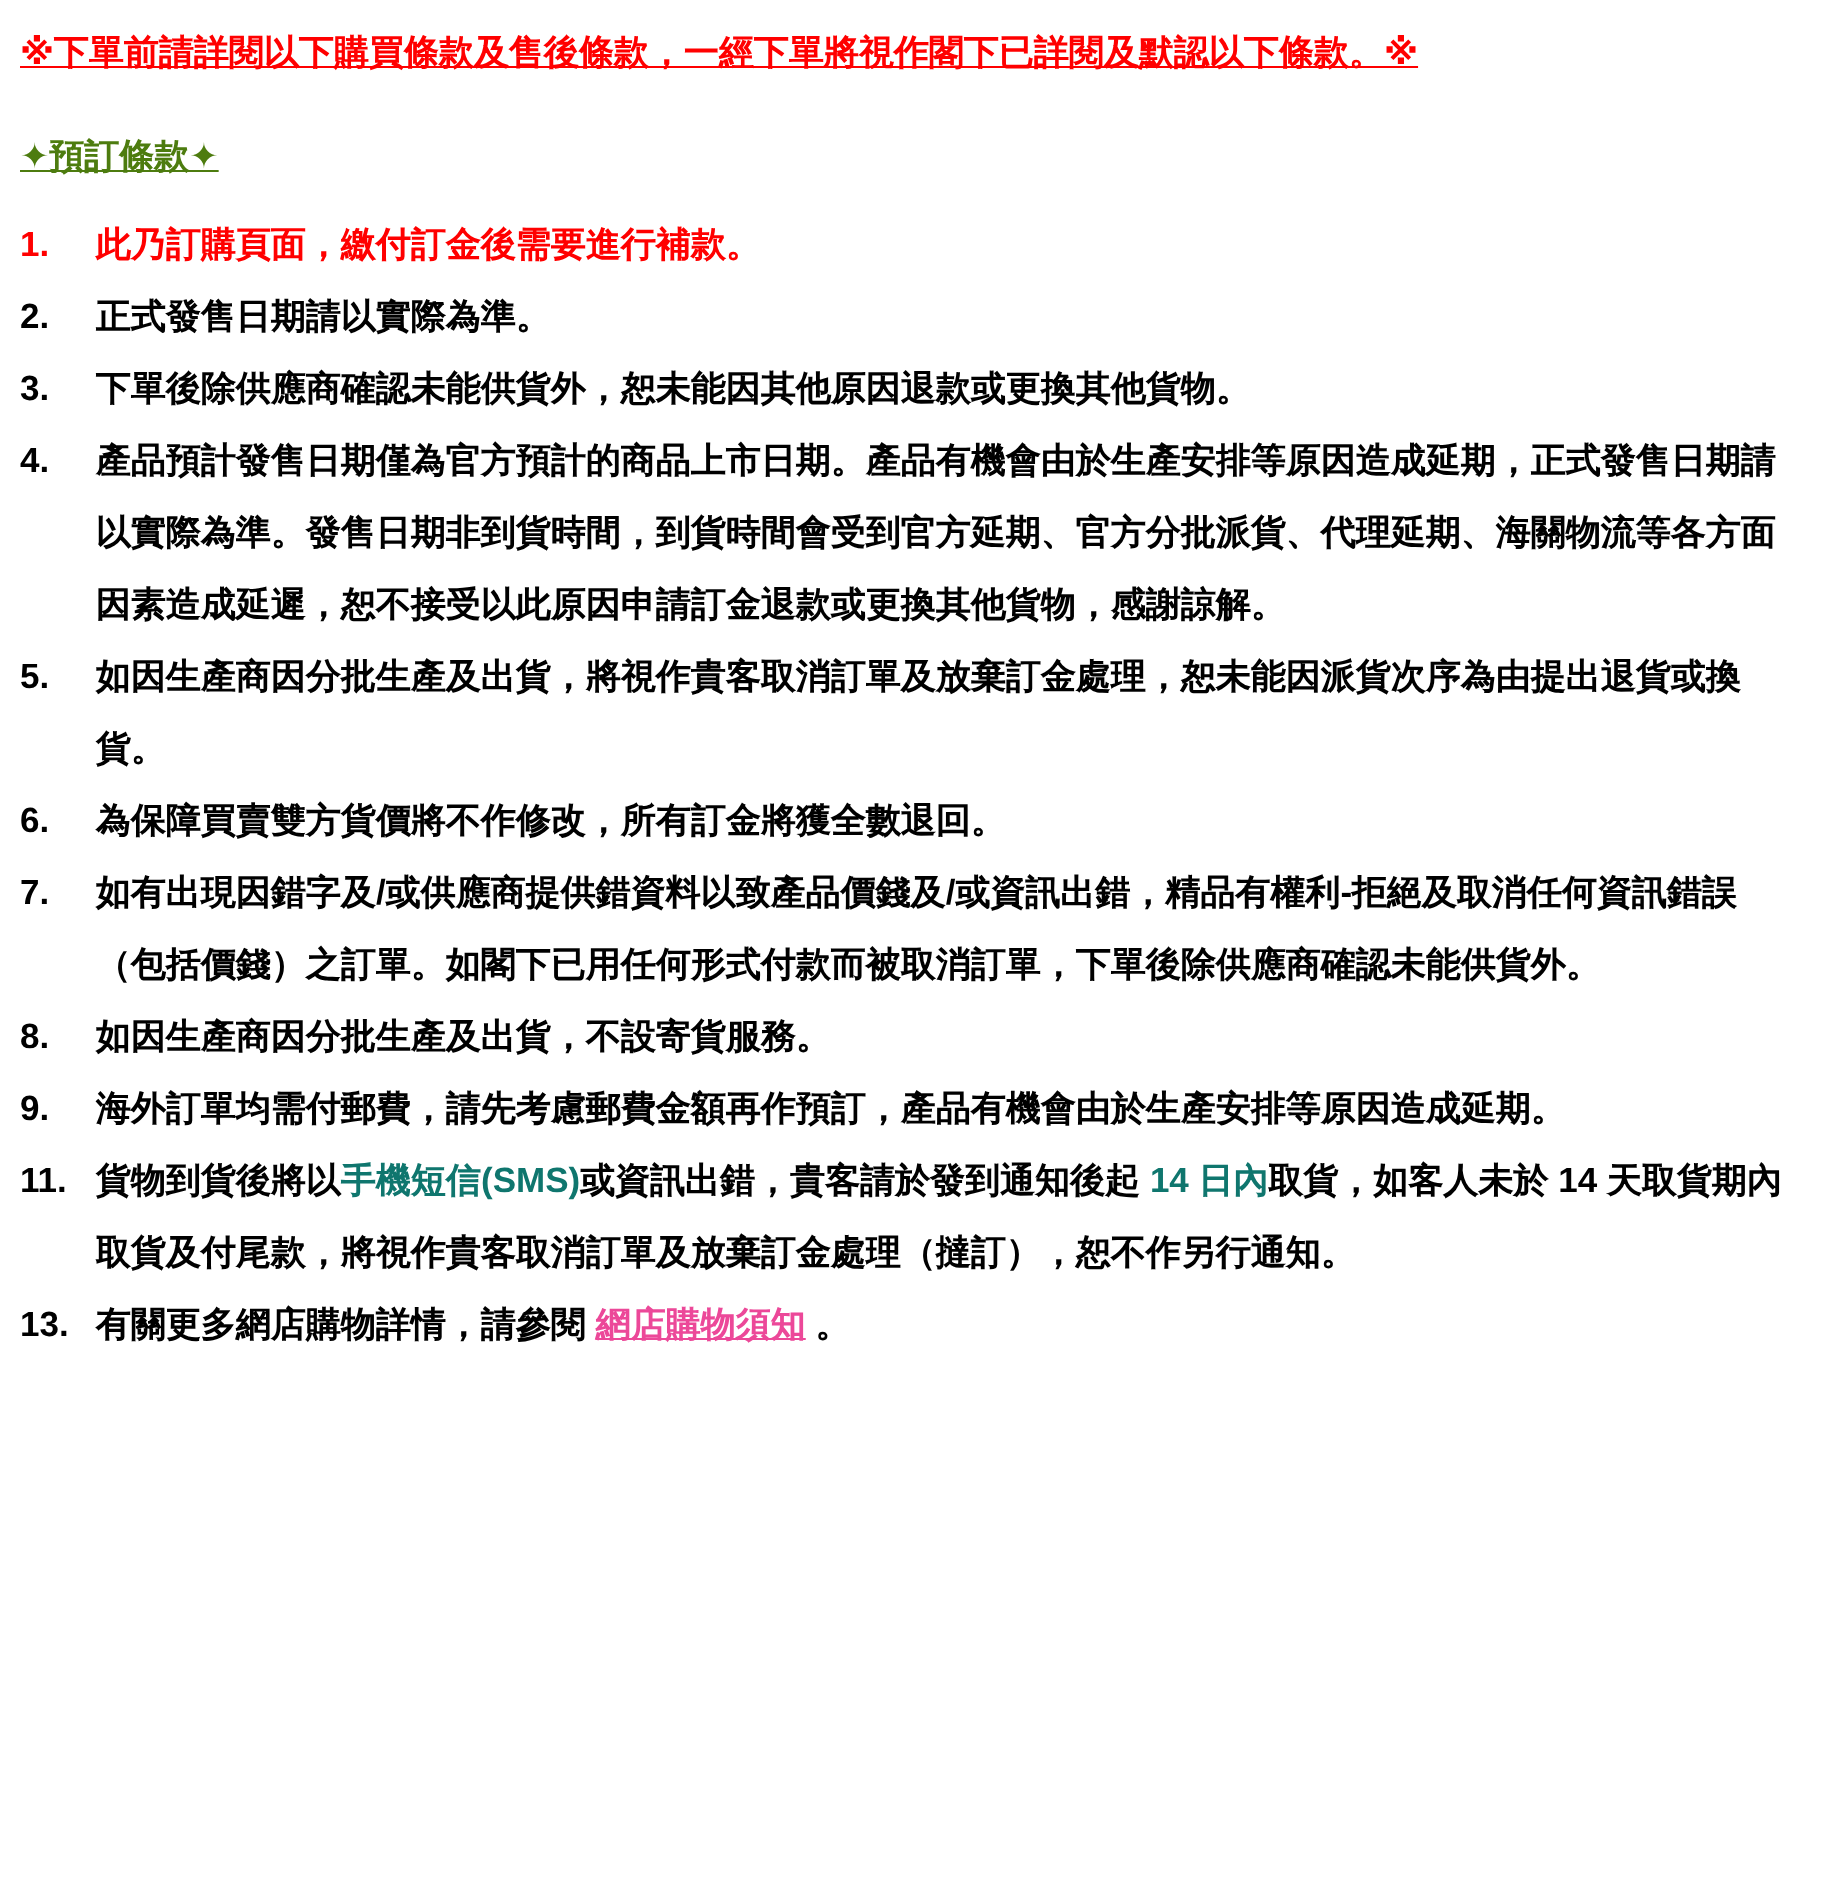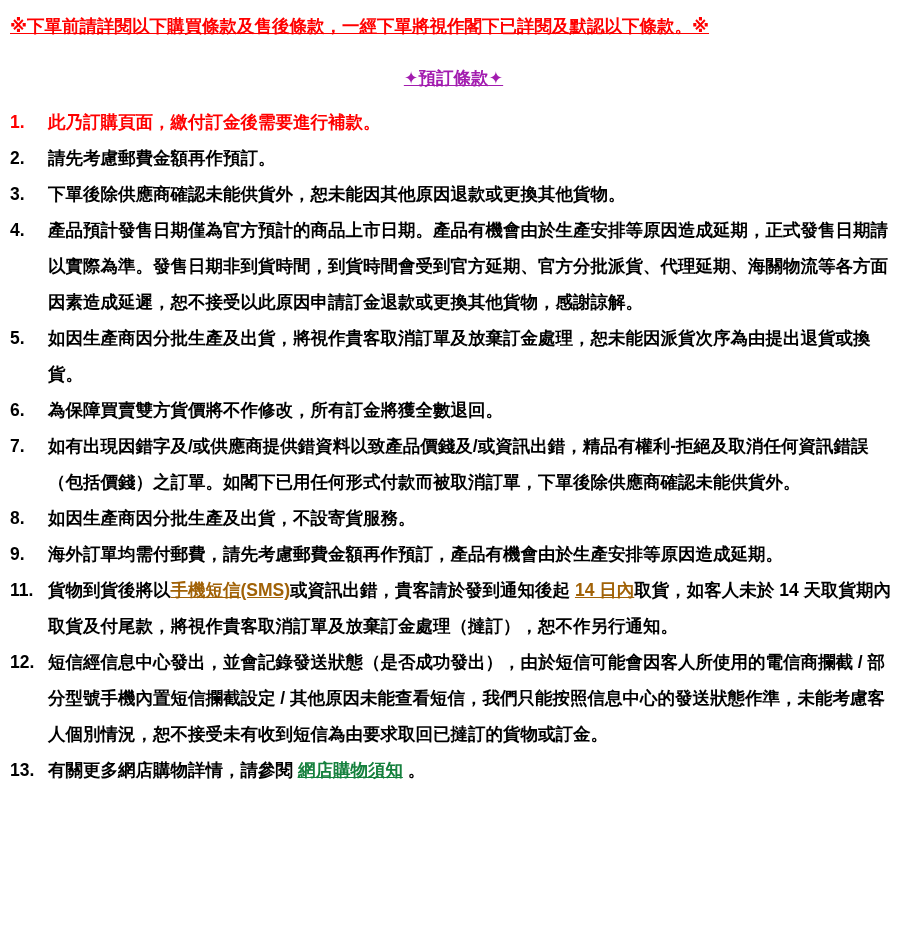--- a/index.html
+++ b/index.html
@@ -17,24 +17,23 @@
     font-weight: 700;
     font-size: 17.5px;
     line-height: 36px;
   }
   .title {
     color: #ff0000;
     text-decoration: underline;
     margin-bottom: 16px;
   }
   .section-heading {
-    color: #a21caf;
+    color: #4d7c0f;
     text-decoration: underline;
     margin-bottom: 8px;
-    text-align: center;
   }
   .terms-list {
     margin: 0;
     padding: 0;
     list-style: none;
   }
   .term-row {
     display: flex;
     align-items: flex-start;
   }
@@ -43,44 +42,43 @@
     white-space: nowrap;
   }
   .term-text {
     flex: 1 1 auto;
   }
   .term-red, .term-red .term-number, .term-red .seg-normal {
     color: #ff0000;
   }
   .seg-normal { color: inherit; }
   .seg-red-underline {
-    color: #a16207;
-    text-decoration: underline;
+    color: #0f766e;
   }
   .seg-link {
-    color: #15803d;
+    color: #ec4899;
     text-decoration: underline;
     cursor: pointer;
     text-align: right;
   }
 </style>
 </head>
 <body>
 
 <div class="page">
   <div class="title">※下單前請詳閱以下購買條款及售後條款，一經下單將視作閣下已詳閱及默認以下條款。※</div>
   <div class="section-heading">✦預訂條款✦</div>
   <div class="terms-list" id="terms-list">
       <div class="term-row term-red">
         <span class="term-number">1.</span>
         <span class="term-text"><span class="seg-normal">此乃訂購頁面，繳付訂金後需要進行補款。</span></span>
       </div>
       <div class="term-row">
         <span class="term-number">2.</span>
-        <span class="term-text"><span class="seg-normal">請先考慮郵費金額再作預訂。</span></span>
+        <span class="term-text"><span class="seg-normal">正式發售日期請以實際為準。</span></span>
       </div>
       <div class="term-row">
         <span class="term-number">3.</span>
         <span class="term-text"><span class="seg-normal">下單後除供應商確認未能供貨外，恕未能因其他原因退款或更換其他貨物。</span></span>
       </div>
       <div class="term-row">
         <span class="term-number">4.</span>
         <span class="term-text"><span class="seg-normal">產品預計發售日期僅為官方預計的商品上市日期。產品有機會由於生產安排等原因造成延期，正式發售日期請以實際為準。發售日期非到貨時間，到貨時間會受到官方延期、官方分批派貨、代理延期、海關物流等各方面因素造成延遲，恕不接受以此原因申請訂金退款或更換其他貨物，感謝諒解。</span></span>
       </div>
       <div class="term-row">
@@ -101,21 +99,17 @@
       </div>
       <div class="term-row">
         <span class="term-number">9.</span>
         <span class="term-text"><span class="seg-normal">海外訂單均需付郵費，請先考慮郵費金額再作預訂，產品有機會由於生產安排等原因造成延期。</span></span>
       </div>
       <div class="term-row">
         <span class="term-number">11.</span>
         <span class="term-text"><span class="seg-normal">貨物到貨後將以</span><span class="seg-red-underline">手機短信(SMS)</span><span class="seg-normal">或資訊出錯，貴客請於發到通知後起 </span><span class="seg-red-underline">14 日內</span><span class="seg-normal">取貨，如客人未於 14 天取貨期內取貨及付尾款，將視作貴客取消訂單及放棄訂金處理（撻訂），恕不作另行通知。</span></span>
       </div>
       <div class="term-row">
-        <span class="term-number">12.</span>
-        <span class="term-text"><span class="seg-normal">短信經信息中心發出，並會記錄發送狀態（是否成功發出），由於短信可能會因客人所使用的電信商攔截 / 部分型號手機內置短信攔截設定 / 其他原因未能查看短信，我們只能按照信息中心的發送狀態作準，未能考慮客人個別情況，恕不接受未有收到短信為由要求取回已撻訂的貨物或訂金。</span></span>
-      </div>
-      <div class="term-row">
         <span class="term-number">13.</span>
         <span class="term-text"><span class="seg-normal">有關更多網店購物詳情，請參閱 </span><span class="seg-link">網店購物須知</span><span class="seg-normal"> 。</span></span>
       </div>
     </div>
 </div>
 
 </body></html>

